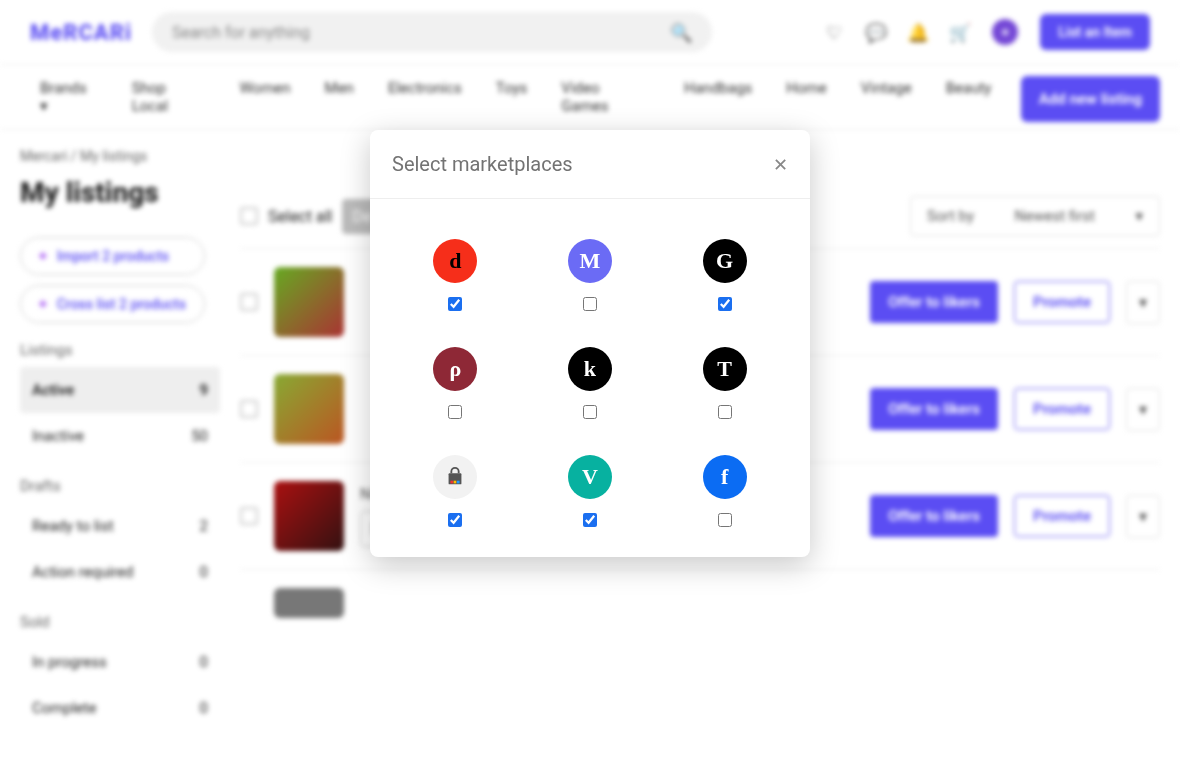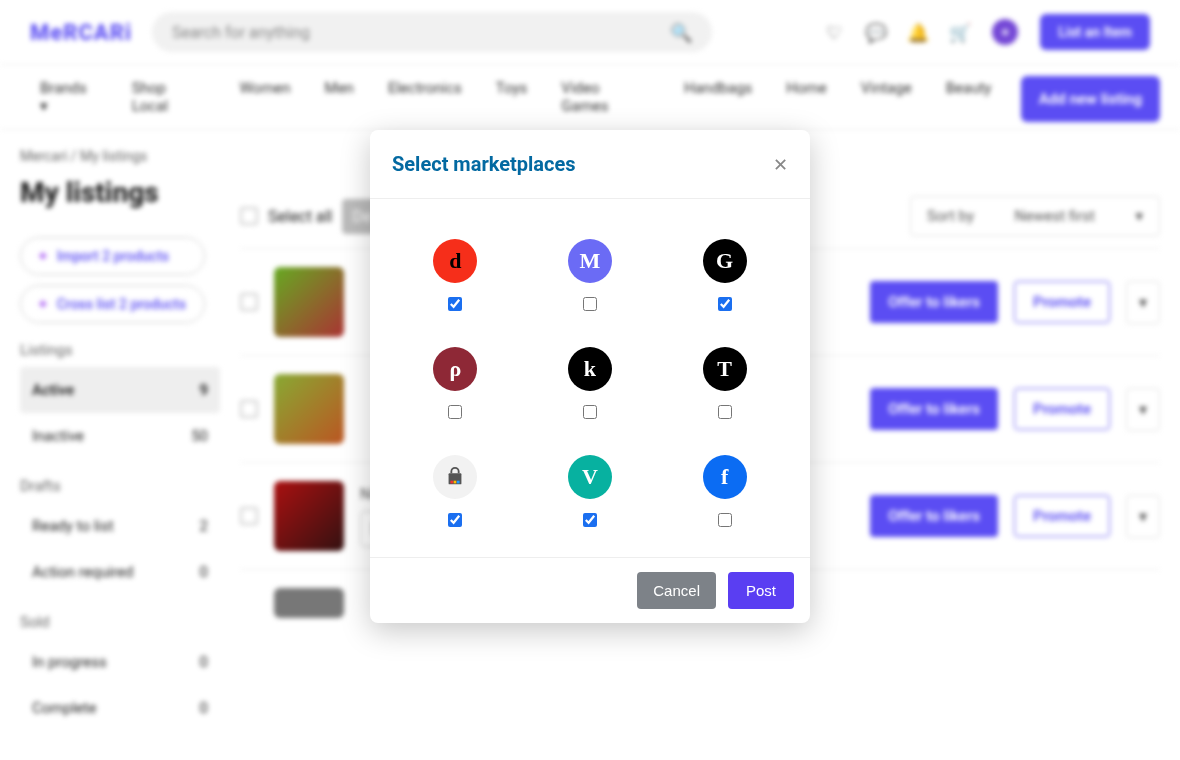--- a/index.html
+++ b/index.html
@@ -129,21 +129,21 @@
   }
   .modal {
     width: 440px; background: #fff; border-radius: 8px;
     box-shadow: 0 8px 30px rgba(0,0,0,.22);
     overflow: hidden;
   }
   .modal-head {
     display: flex; justify-content: space-between; align-items: center;
     padding: 22px 22px; border-bottom: 1px solid #eee;
   }
-  .modal-title { font-size: 20px; font-weight: 700; color: #0369a1; }
+  .modal-title { font-size: 20px; font-weight: 400; color: #737373; }
   .close { font-size: 18px; color: #888; cursor: pointer; }
   .grid {
     display: grid; grid-template-columns: repeat(3, 1fr);
     padding: 40px 28px 30px; row-gap: 36px; column-gap: 20px;
     align-items: start;
   }
   .mp {
     display: flex; flex-direction: column; align-items: center; gap: 14px;
   }
   .mp .circle {
@@ -361,18 +361,14 @@
         </div>
         <div class="mp">
           <div class="circle" style="background:#07b1a0;color:#fff;">V</div>
      <input type="checkbox" checked="" style="">
         </div>
         <div class="mp">
           <div class="circle" style="background:#0b6cf3;color:#fff;">f</div>
      <input type="checkbox" style="">
         </div>
       </div>
-    <div class="modal-foot">
-      <button class="btn-cancel">Cancel</button>
-      <button class="btn-post">Post</button>
-    </div>
   </div>
 </div>
 
 </body></html>

